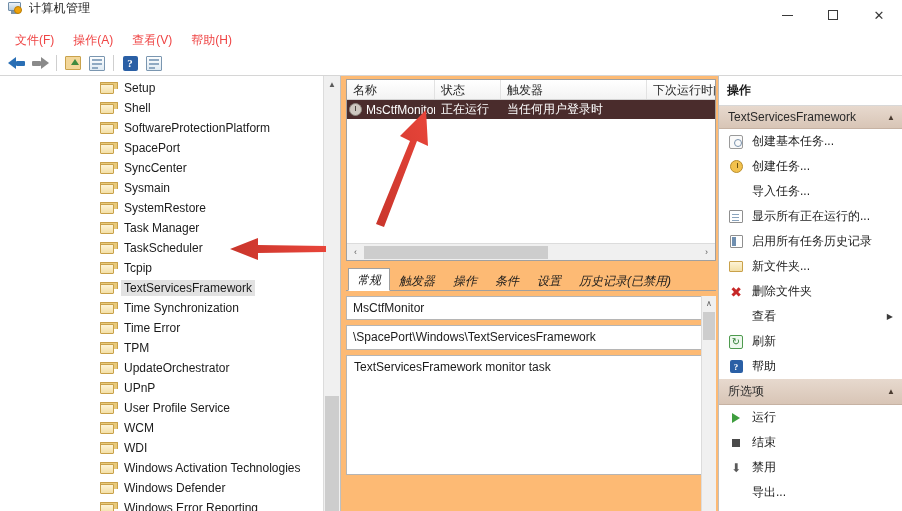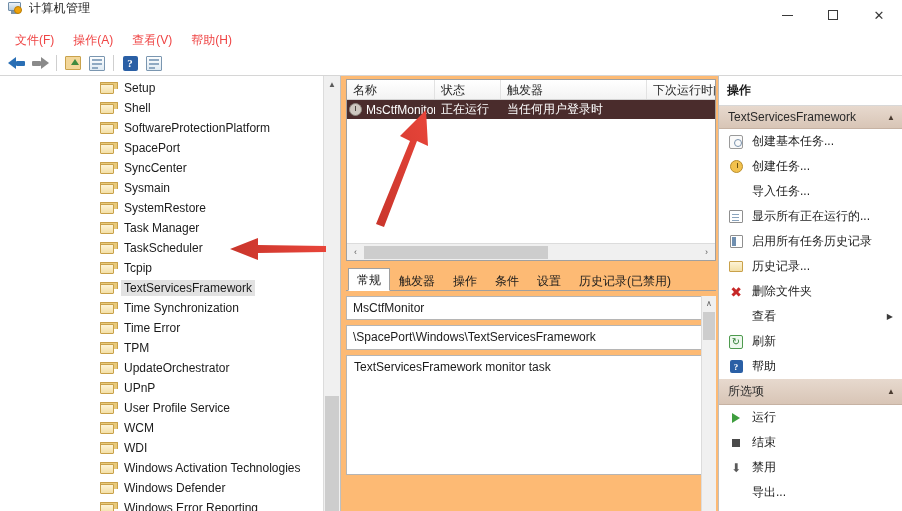--- a/index.html
+++ b/index.html
@@ -233,20 +233,21 @@
   .hscroll .track { flex: 1 1 auto; height: 15px; position: relative; }
   .hscroll .thumb {
     position: absolute; left: 0; top: 1px; height: 13px; width: 55%;
     background: #cdcdcd;
   }
 
   .tabs {
     display: flex; align-items: flex-end; height: 23px; flex: 0 0 23px;
     margin-top: 7px; padding-left: 2px;
     border-bottom: 1px solid #a0a0a0;
+    font-style: italic;
   }
   .tab {
     font-size: 12px; color: #1b1b1b;
     padding: 3px 8px 3px 8px; height: 21px;
     border: 1px solid transparent; border-bottom: none;
     white-space: nowrap;
   }
   .tab.active {
     background: #ffffff;
     border-color: #a0a0a0; border-bottom: 1px solid #ffffff;
@@ -652,21 +653,21 @@
           <div class="act-item">
             <span class="ai">
               <span class="i-hist"></span>
             </span>
             <span>启用所有任务历史记录</span>
           </div>
           <div class="act-item">
             <span class="ai">
               <span class="i-newfolder"></span>
             </span>
-            <span>历史记录...</span>
+            <span>新文件夹...</span>
           </div>
           <div class="act-item">
             <span class="ai">
               <span class="i-x">✖</span>
             </span>
             <span>删除文件夹</span>
           </div>
           <div class="act-item">
             <span class="ai"></span>
             <span>查看</span>

